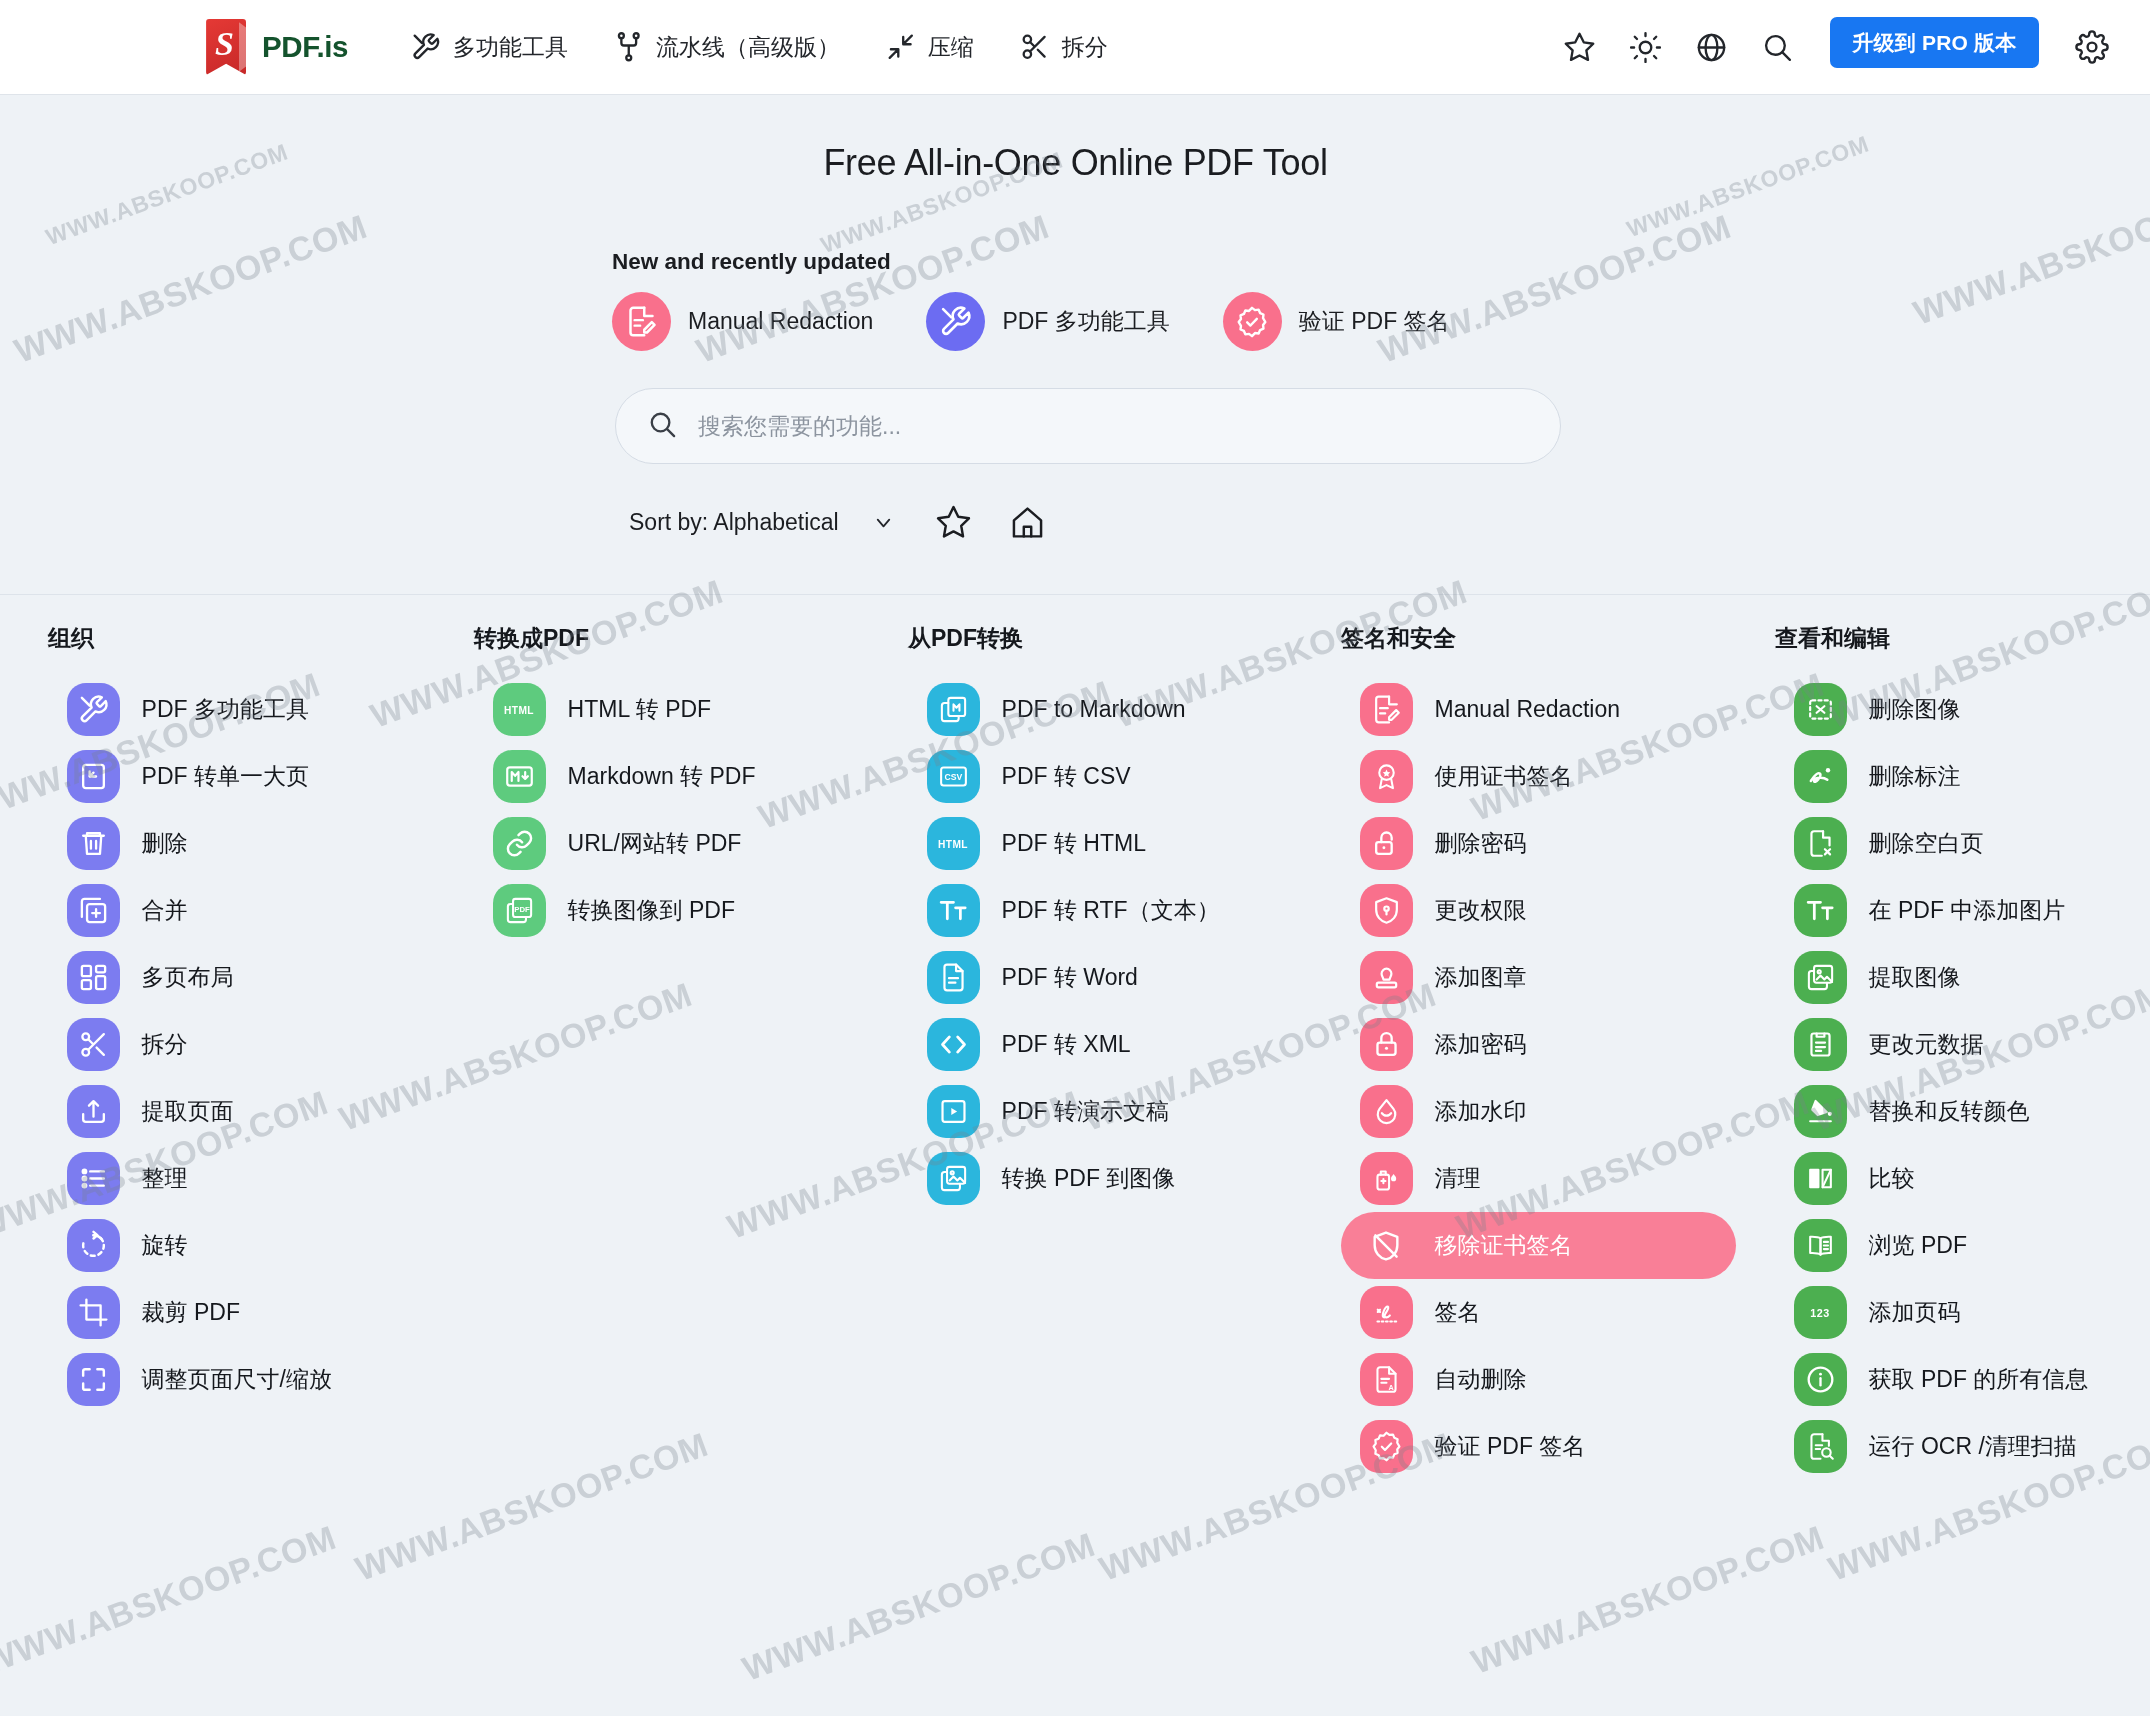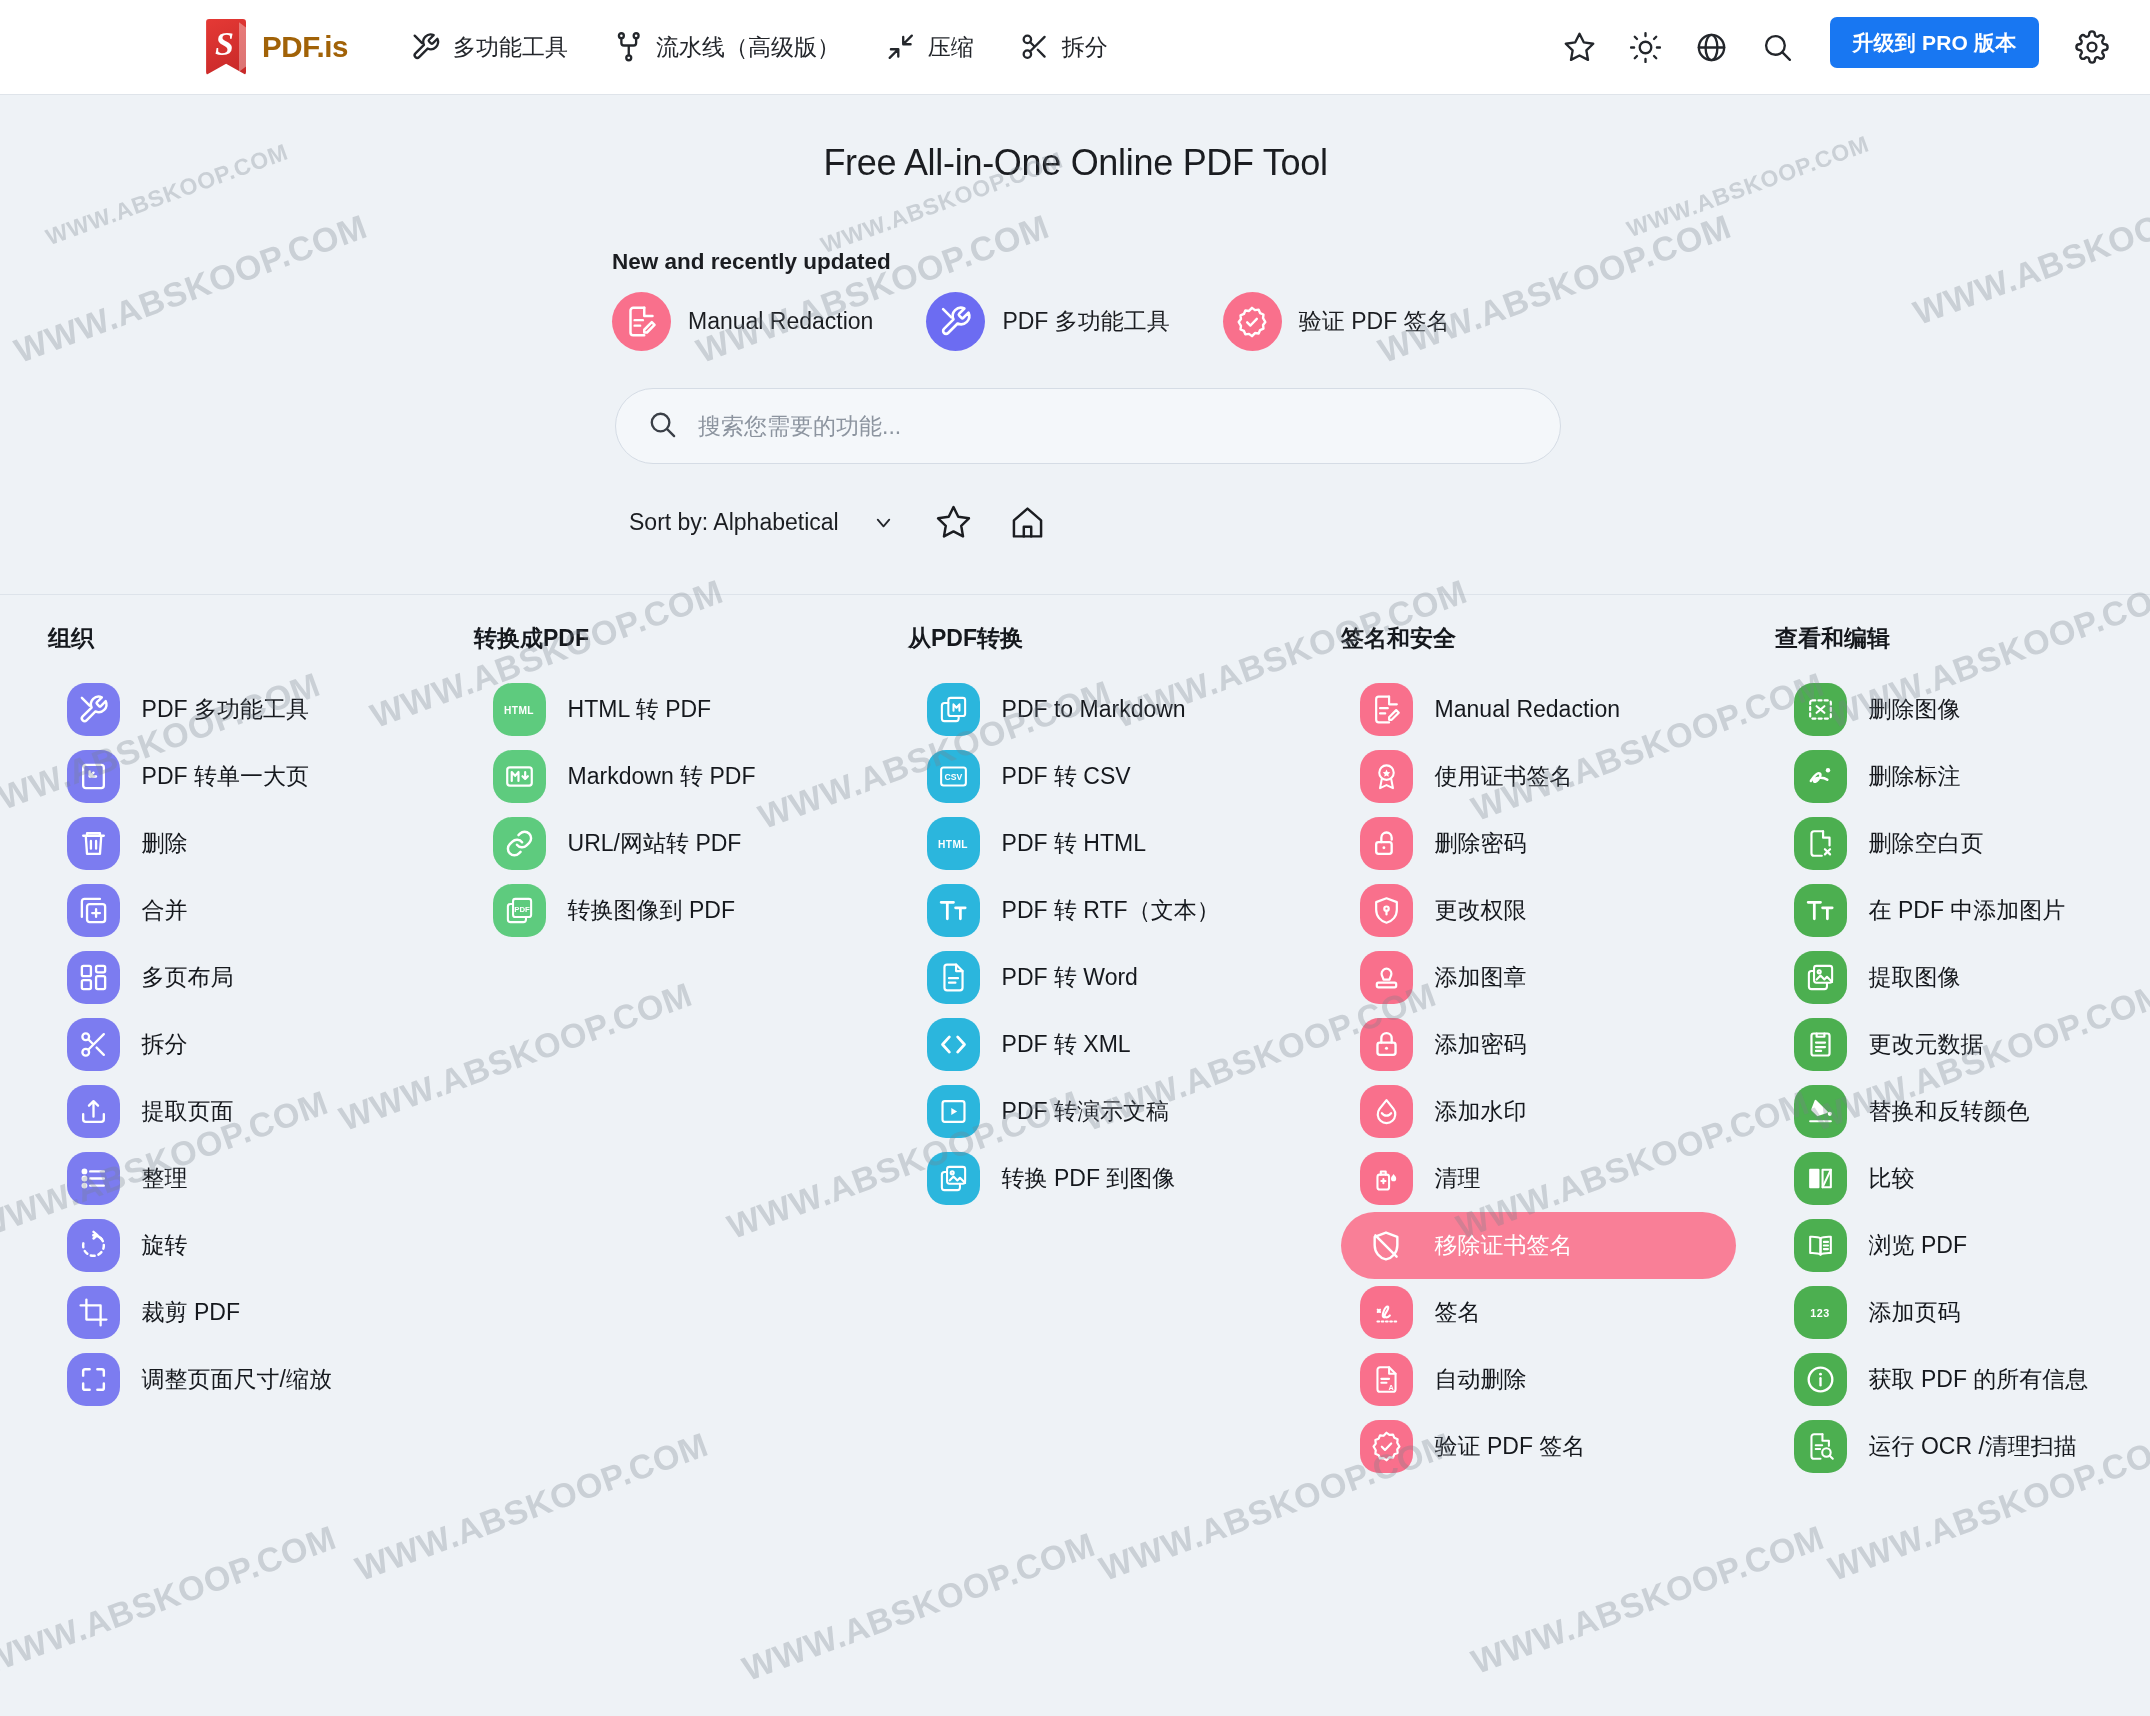--- a/index.html
+++ b/index.html
@@ -46,21 +46,21 @@
     background: rgba(255,255,255,0.35);
     clip-path: polygon(0 0,100% 14%,100% 86%,0 100%);
   }
   .logo-mark .s {
     position: absolute; left: 0; top: 0; width: 43px; height: 56px;
     display: flex; align-items: center; justify-content: center;
     color: #ffffff; font-size: 34px; font-weight: 700; font-style: italic;
     font-family: "Liberation Serif", serif;
     padding-bottom: 6.2px;
   }
-  .brand-name { font-size: 29.5px; font-weight: 700; color: #a16207; letter-spacing: -0.4px; }
+  .brand-name { font-size: 29.5px; font-weight: 700; color: #14532d; letter-spacing: -0.4px; }
 
   .nav { display: flex; align-items: center; margin-left: 40px; gap: 0; }
   .nav-item {
     display: flex; align-items: center; gap: 12.4px;
     padding: 7.8px 23px; cursor: pointer;
     color: #23262b; font-size: 23px; white-space: nowrap; justify-content: center;
   }
   .nav-item svg { display: block; }
 
   .header-right { display: flex; align-items: flex-start; gap: 6px; margin-left: auto; margin-right: 29.5px; }

